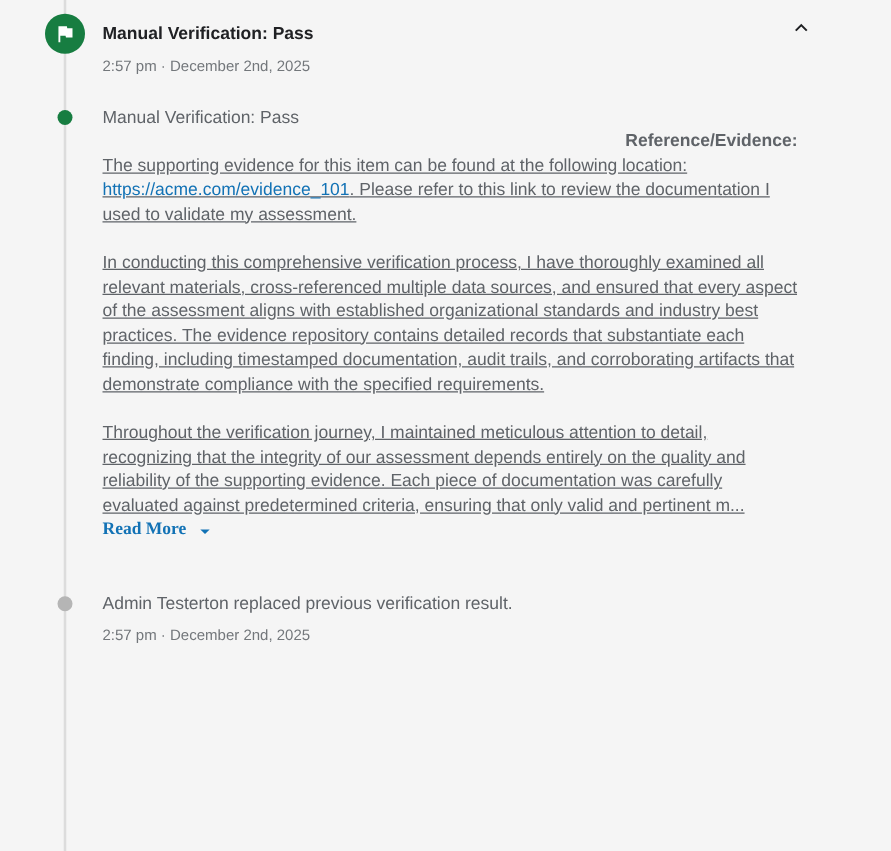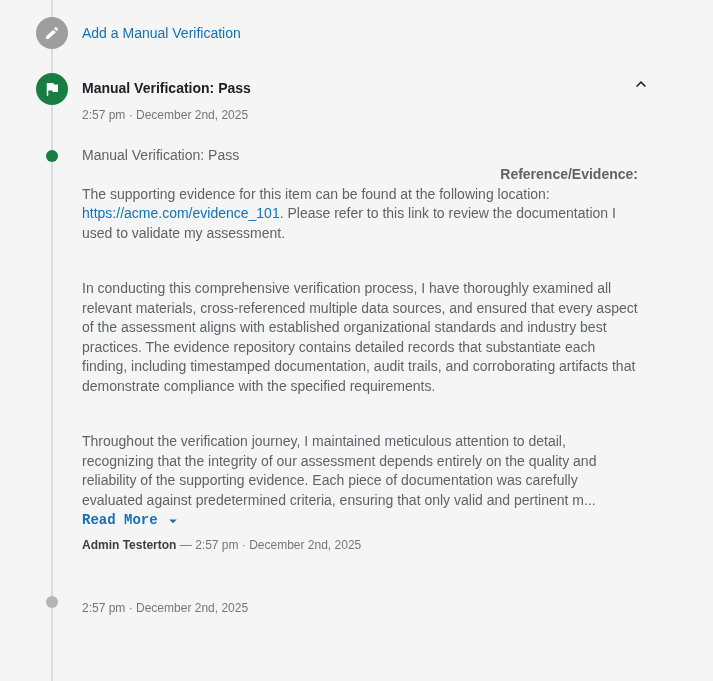--- a/index.html
+++ b/index.html
@@ -95,29 +95,30 @@
   .detail-label {
     font-size: 14px; line-height: 19.5px;
     font-weight: 700; color: var(--text-secondary);
     max-width: 556px;
     text-align: right;
   }
   .detail-para {
     font-size: 14px; line-height: 19.5px;
     color: var(--text-secondary);
     max-width: 556px;
+    text-decoration: underline;
   }
-  .detail-para + .detail-para { margin-top: 36px; }
+  .detail-para + .detail-para { margin-top: 19px; }
   .inline-link { color: var(--link-blue); text-decoration: none; cursor: pointer; }
 
   .read-more {
     display: inline-flex; align-items: center;
     background: none; border: none; padding: 0;
     color: var(--link-blue);
-    font-family: Liberation Mono, monospace;
+    font-family: Liberation Serif, serif;
     font-size: 14px; line-height: 20px; font-weight: 700;
     cursor: pointer;
   }
   .read-more svg { margin-left: 6px; margin-top: 2px; }
 
   .detail-footer {
     margin-top: 7px;
     font-size: 12px; line-height: 16px;
     color: var(--text-muted);
   }
@@ -130,34 +131,20 @@
     max-width: 556px;
   }
   .note-text + .timestamp { margin-top: 7px; }
 </style>
 </head>
 <body>
 
 <div class="timeline">
   <div class="timeline-line"></div>
 
-  <div class="entry entry-add">
-    <div class="marker-col">
-      <div class="avatar avatar-gray">
-        <span style="display:flex;">
-          <svg width="16" height="16" viewBox="0 0 24 24" fill="#ffffff">
-              <path d="M3 17.25V21h3.75L17.81 10.94l-3.75-3.75L3 17.25zM20.71 7.04a.996.996 0 0 0 0-1.41l-2.34-2.34a.996.996 0 0 0-1.41 0l-1.83 1.83 3.75 3.75 1.83-1.83z"></path>
-            </svg>
-        </span>
-      </div>
-    </div>
-    <div class="content">
-      <a class="add-link">Add a Manual Verification</a>
-    </div>
-  </div>
 
   <div class="entry entry-card">
     <div class="marker-col">
       <div class="avatar avatar-green">
         <span style="display:flex;">
           <svg width="18" height="18" viewBox="0 0 24 24" fill="#ffffff">
               <path d="M14.4 6L14 4H5v17h2v-7h5.6l.4 2h7V6h-5.6z"></path>
             </svg>
         </span>
       </div>
@@ -188,29 +175,25 @@
       <div class="detail-para">In conducting this comprehensive verification process, I have thoroughly examined all relevant materials, cross-referenced multiple data sources, and ensured that every aspect of the assessment aligns with established organizational standards and industry best practices. The evidence repository contains detailed records that substantiate each finding, including timestamped documentation, audit trails, and corroborating artifacts that demonstrate compliance with the specified requirements.</div>
       <div class="detail-para">Throughout the verification journey, I maintained meticulous attention to detail, recognizing that the integrity of our assessment depends entirely on the quality and reliability of the supporting evidence. Each piece of documentation was carefully evaluated against predetermined criteria, ensuring that only valid and pertinent m...</div>
       <button class="read-more">
         <span>Read More</span>
         <span style="display:flex;">
           <svg width="18" height="18" viewBox="0 0 24 24" fill="#1272b5">
               <path d="M7 10l5 5 5-5z"></path>
             </svg>
         </span>
       </button>
-      <div class="detail-footer">
-        <span class="author">Admin Testerton</span>
-        <span>—</span>
-        <span>2:57 pm · December 2nd, 2025</span>
-      </div>
     </div>
   </div>
 
   <div class="entry entry-note">
     <div class="marker-col">
       <div class="dot dot-gray"></div>
     </div>
     <div class="content">
+      <div class="note-text">Admin Testerton replaced previous verification result.</div>
       <div class="timestamp">2:57 pm · December 2nd, 2025</div>
     </div>
   </div>
 </div>
 
 </body></html>

